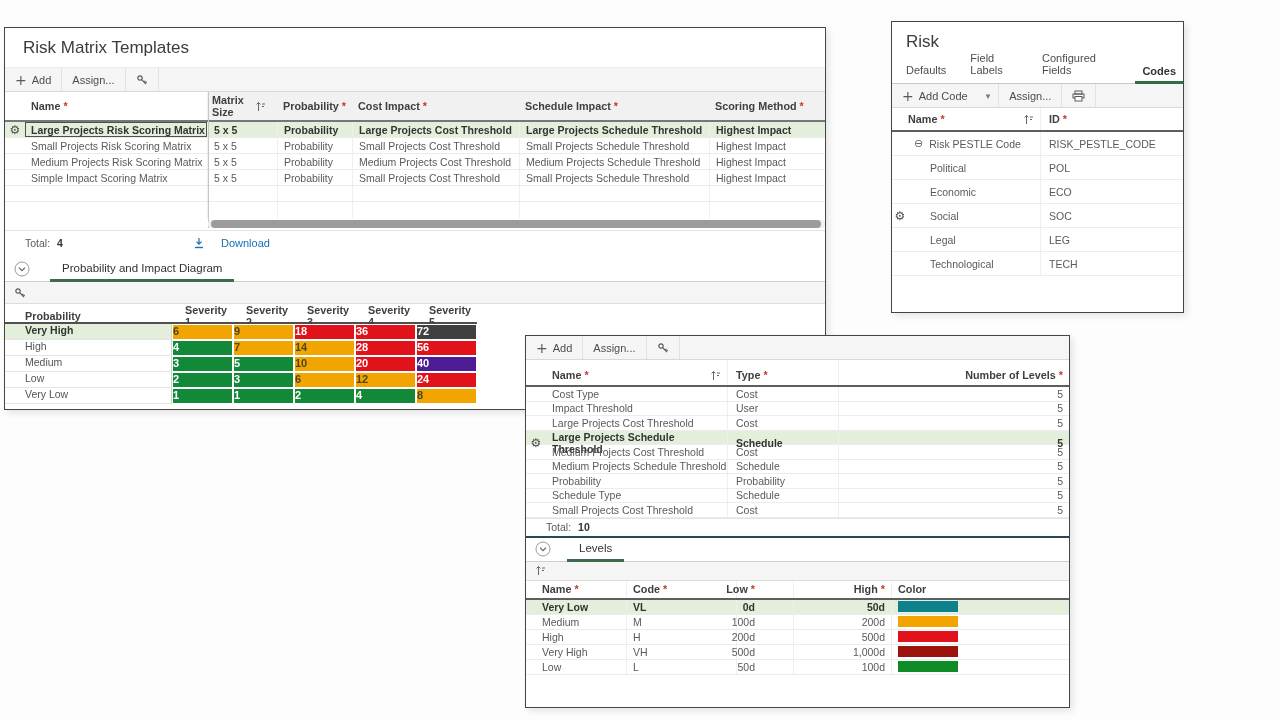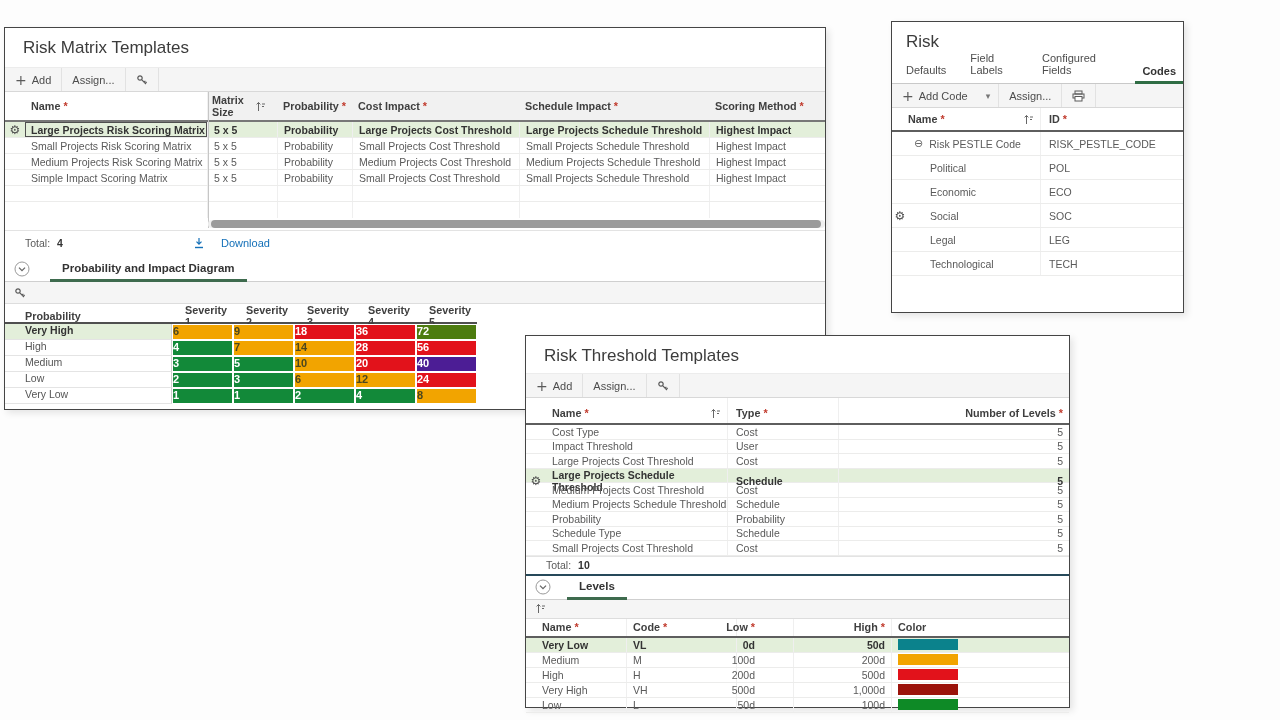--- a/index.html
+++ b/index.html
@@ -38,21 +38,21 @@
   .split{position:absolute;left:203px;top:64px;width:1px;height:136px;background:#c6c6c6;}
   .scrollwrap{height:12px;position:relative;}
   .track{position:absolute;left:203px;top:2px;width:617px;height:8px;background:#efefef;border-radius:4px;}
   .thumb{position:absolute;left:206px;top:2px;width:610px;height:8px;background:#9b9b9b;border-radius:4px;}
   .totrow{height:24px;display:flex;align-items:center;padding-left:20px;border-top:1px solid #e3e3e3;font-size:10.5px;color:#5a5a5a;}
   .totval{color:#333;font-weight:700;margin-left:7px;}
   .dl{display:flex;align-items:center;gap:16px;margin-left:130px;color:#1470b8;font-size:11px;cursor:default;}
   .sechdr{display:flex;align-items:flex-end;border-bottom:1px solid #cfcfcf;box-sizing:border-box;}
   #p1 .sechdr{height:27px;}
   .chev{margin:0 0 4px 9px;}
-  .sectab{padding:0 12px 5px 12px;border-bottom:3px solid #3e6b4e;font-weight:700;font-size:11.5px;color:#333;margin-bottom:-1px;}
+  .sectab{padding:0 12px 5px 12px;border-bottom:3px solid #3e6b4e;font-weight:400;font-size:11.5px;color:#333;margin-bottom:-1px;}
   #p1 .sectab{margin-left:20px;}
   .subbar{height:22px;background:#f5f5f5;border-bottom:1px solid #ddd;display:flex;align-items:center;padding-left:9px;box-sizing:border-box;}
   .gm{display:grid;grid-template-columns:167px 61px 61px 61px 61px 61px;width:472px;}
   .gm.hdr{height:18px;border-bottom:2px solid #4f4f4f;}
   .gm.hdr div{font-size:10.8px;}
   .gm.mrow{height:16px;}
   .ml{padding-left:20px;border-right:1px solid #cfcfcf;border-bottom:1px solid #e4e4e4;font-size:10.5px;color:#555;}
   .mlsel{background:#e3efda;font-weight:700;color:#333;}
   .mc{justify-content:flex-end;padding-right:5px;font-weight:600;font-size:11px;border:1px solid #fff;}
   .mrow.bold .mc{font-weight:700;}
@@ -242,21 +242,21 @@
     <div class="ra">Severity 3</div>
     <div class="ra">Severity 4</div>
     <div class="ra">Severity 5</div>
   </div>
   <div class="gm mrow bold">
     <div class="ml mlsel">Very High</div>
     <div class="mc" style="background-color: rgb(242, 164, 0); color: rgb(75, 71, 31);">6</div>
     <div class="mc" style="background-color: rgb(242, 164, 0); color: rgb(75, 71, 31);">9</div>
     <div class="mc" style="background-color: rgb(226, 18, 27); color: rgb(255, 255, 255);">18</div>
     <div class="mc" style="background-color: rgb(226, 18, 27); color: rgb(255, 255, 255);">36</div>
-    <div class="mc" style="background-color: #4d7c0f; color: rgb(255, 255, 255);">72</div>
+    <div class="mc" style="background-color: #404040; color: rgb(255, 255, 255);">72</div>
   </div>
   <div class="gm mrow">
     <div class="ml">High</div>
     <div class="mc" style="background-color: rgb(18, 137, 57); color: rgb(255, 255, 255);">4</div>
     <div class="mc" style="background-color: rgb(242, 164, 0); color: rgb(75, 71, 31);">7</div>
     <div class="mc" style="background-color: rgb(242, 164, 0); color: rgb(75, 71, 31);">14</div>
     <div class="mc" style="background-color: rgb(226, 18, 27); color: rgb(255, 255, 255);">28</div>
     <div class="mc" style="background-color: rgb(226, 18, 27); color: rgb(255, 255, 255);">56</div>
   </div>
   <div class="gm mrow">
@@ -361,21 +361,20 @@
     <div class="vb" style="padding-left:8px;">LEG</div>
   </div>
   <div class="g2 row">
     <div></div>
     <div class="child">Technological</div>
     <div class="vb" style="padding-left:8px;">TECH</div>
   </div>
 </div>
 
 <div class="panel" id="p3">
-  <div class="ptitle">Risk Threshold Templates</div>
   <div class="toolbar">
     <div class="tb">
       <span class="plus">+</span>
       <span>Add</span>
     </div>
     <div class="tb">
       <span>Assign...</span>
     </div>
     <div class="tb">
       <svg width="12" height="12" viewBox="0 0 12 12">

